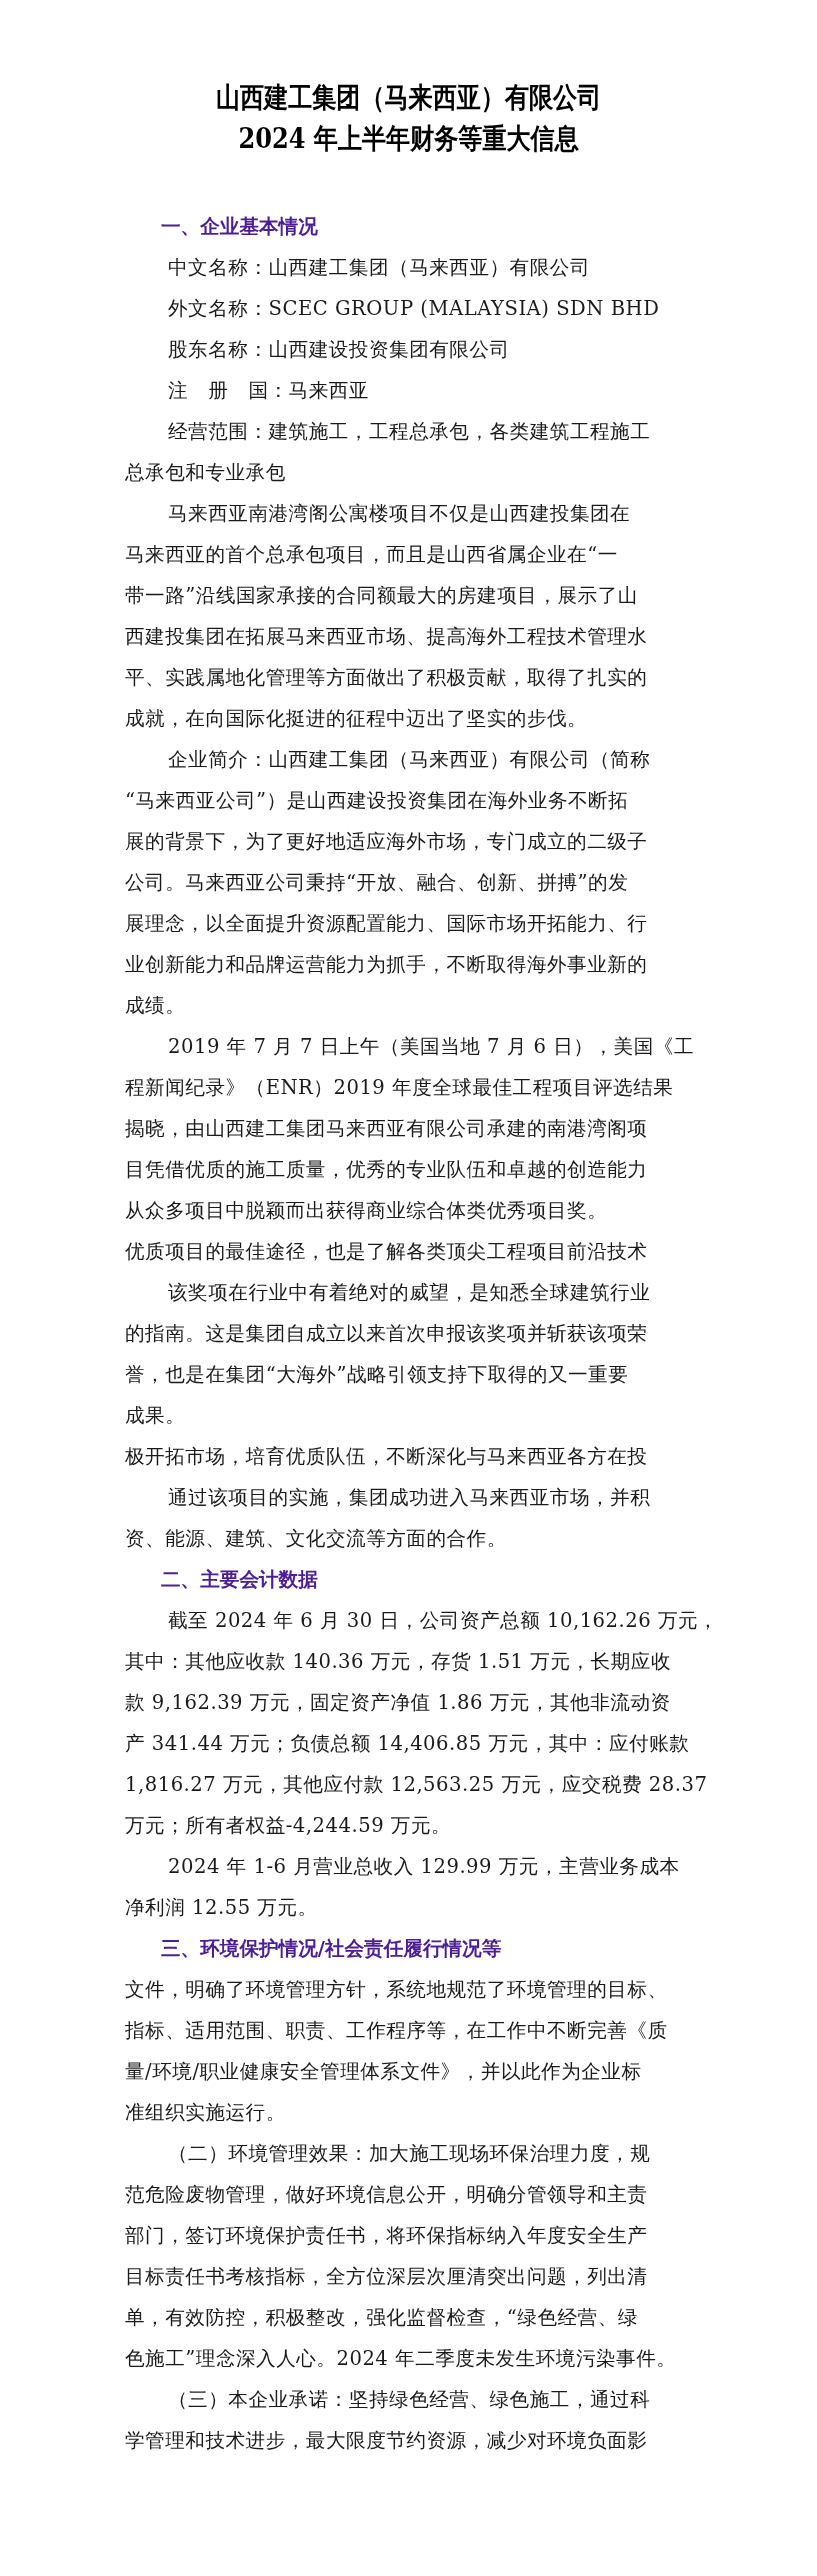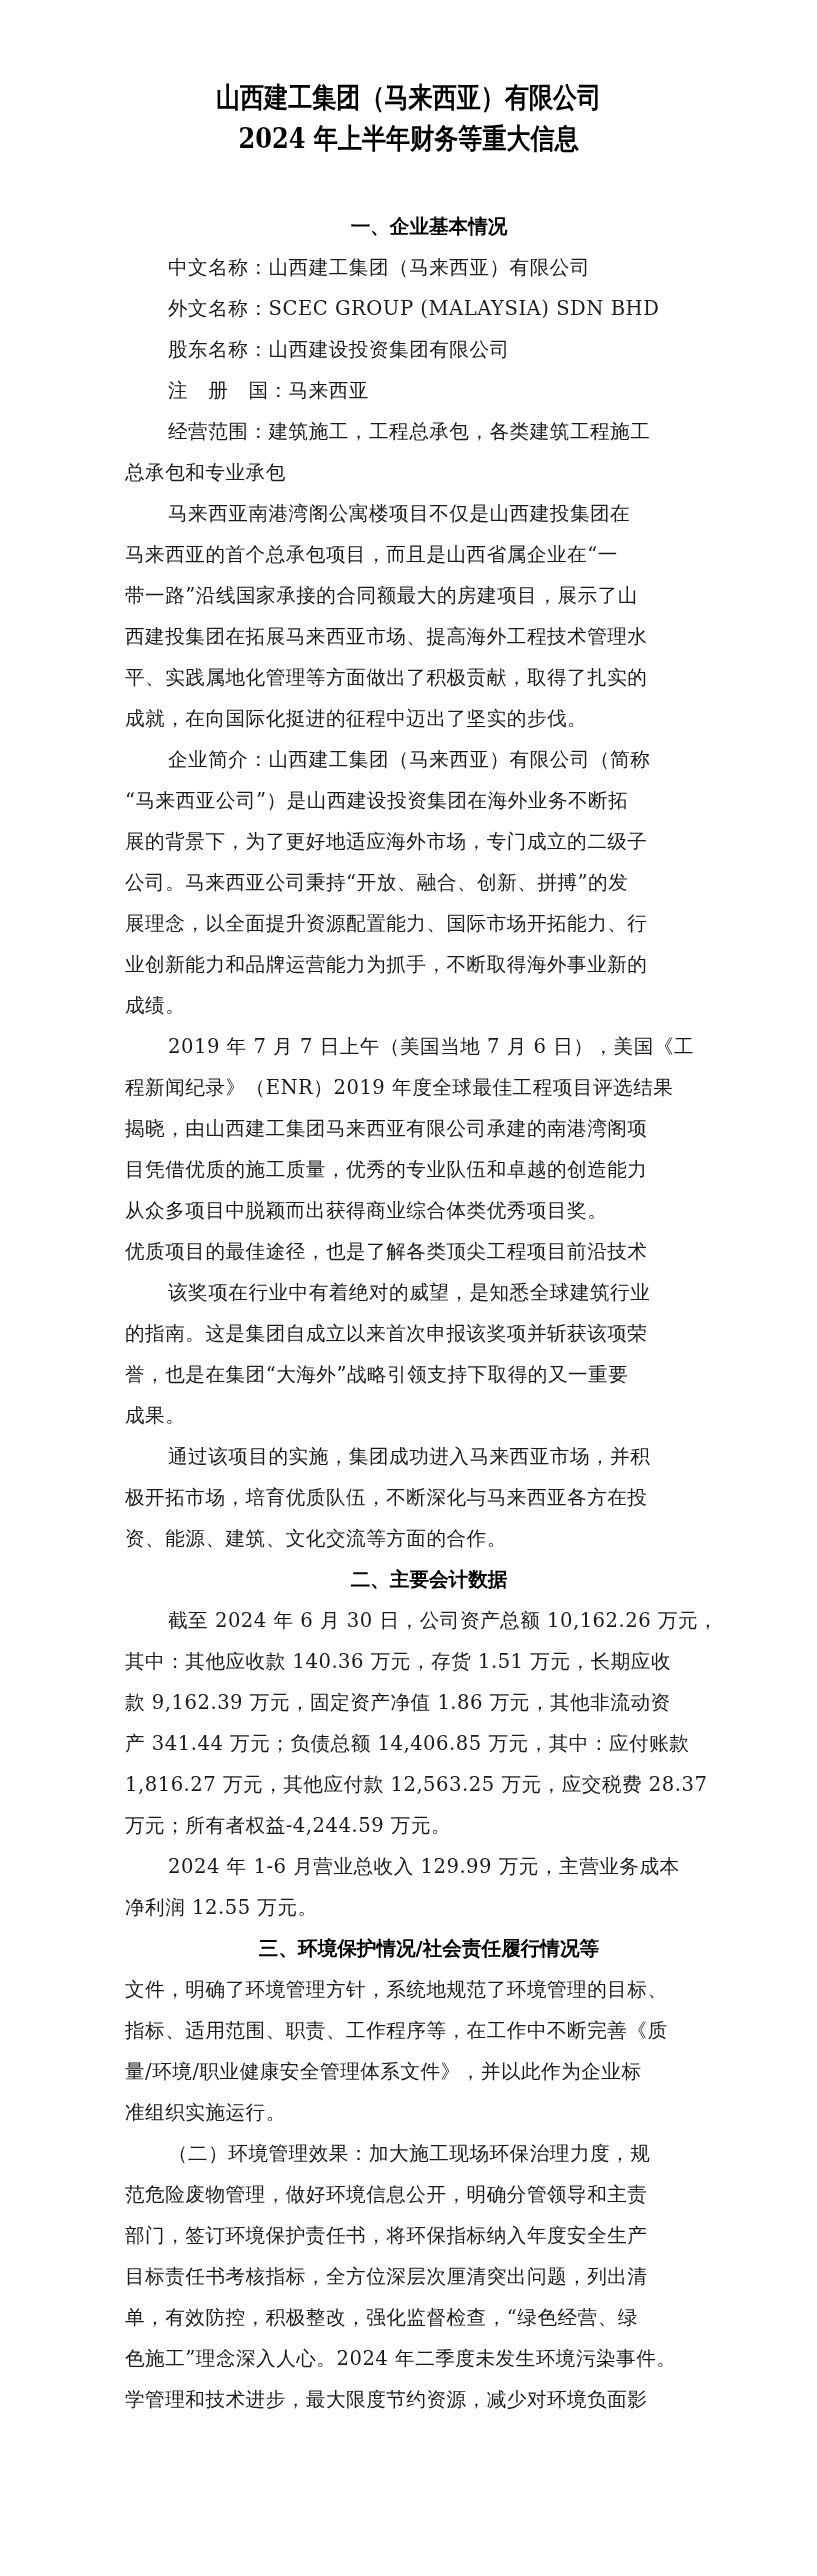--- a/index.html
+++ b/index.html
@@ -15,21 +15,21 @@
   }
   .title .line { display: block; white-space: nowrap; }
   .body {
     position: absolute; left: 125px; top: 206px; width: 572px;
     font-family: "DejaVu Serif", "Liberation Serif", serif;
     font-size: 19.6px; line-height: 41px; color: #1a1a1a;
   }
   .heading {
     font-family: "DejaVu Sans", "Liberation Sans", sans-serif;
     font-weight: bold; font-size: 19.6px; line-height: 41px;
-    padding-left: 36px; white-space: nowrap; color: #000000; text-align: center;
+    padding-left: 36px; white-space: nowrap; color: #4c1d95;
   }
   .para .ln { display: block; white-space: nowrap; letter-spacing: 0.5px; }
   .para .ln.first { padding-left: 43px; }
   .kv .ln { padding-left: 43px; }
   .signature {
     position: absolute; top: 2803px; left: 0; width: 817px;
     font-family: "DejaVu Serif", "Liberation Serif", serif;
     font-size: 19.6px; line-height: 52px; color: #1a1a1a;
   }
 </style>
@@ -88,22 +88,22 @@
 
     <div class="para">
       <span class="ln">优质项目的最佳途径，也是了解各类顶尖工程项目前沿技术</span>
       <span class="ln first">该奖项在行业中有着绝对的威望，是知悉全球建筑行业</span>
       <span class="ln">的指南。这是集团自成立以来首次申报该奖项并斩获该项荣</span>
       <span class="ln">誉，也是在集团“大海外”战略引领支持下取得的又一重要</span>
       <span class="ln">成果。</span>
     </div>
 
     <div class="para">
+      <span class="ln">极开拓市场，培育优质队伍，不断深化与马来西亚各方在投</span>
       <span class="ln first">通过该项目的实施，集团成功进入马来西亚市场，并积</span>
-      <span class="ln">极开拓市场，培育优质队伍，不断深化与马来西亚各方在投</span>
       <span class="ln">资、能源、建筑、文化交流等方面的合作。</span>
     </div>
 
     <div class="heading">二、主要会计数据</div>
 
     <div class="para">
       <span class="ln first">截至 2024 年 6 月 30 日，公司资产总额 10,162.26 万元，</span>
       <span class="ln">其中：其他应收款 140.36 万元，存货 1.51 万元，长期应收</span>
       <span class="ln">款 9,162.39 万元，固定资产净值 1.86 万元，其他非流动资</span>
       <span class="ln">产 341.44 万元；负债总额 14,406.85 万元，其中：应付账款</span>
@@ -128,20 +128,21 @@
     <div class="para">
       <span class="ln first">（二）环境管理效果：加大施工现场环保治理力度，规</span>
       <span class="ln">范危险废物管理，做好环境信息公开，明确分管领导和主责</span>
       <span class="ln">部门，签订环境保护责任书，将环保指标纳入年度安全生产</span>
       <span class="ln">目标责任书考核指标，全方位深层次厘清突出问题，列出清</span>
       <span class="ln">单，有效防控，积极整改，强化监督检查，“绿色经营、绿</span>
       <span class="ln">色施工”理念深入人心。2024 年二季度未发生环境污染事件。</span>
     </div>
 
     <div class="para">
+      <span class="ln first">（三）本企业承诺：坚持绿色经营、绿色施工，通过科</span>
       <span class="ln">学管理和技术进步，最大限度节约资源，减少对环境负面影</span>
 
     </div>
 
   </div>
 
   <div class="signature">
     
     
   </div>

